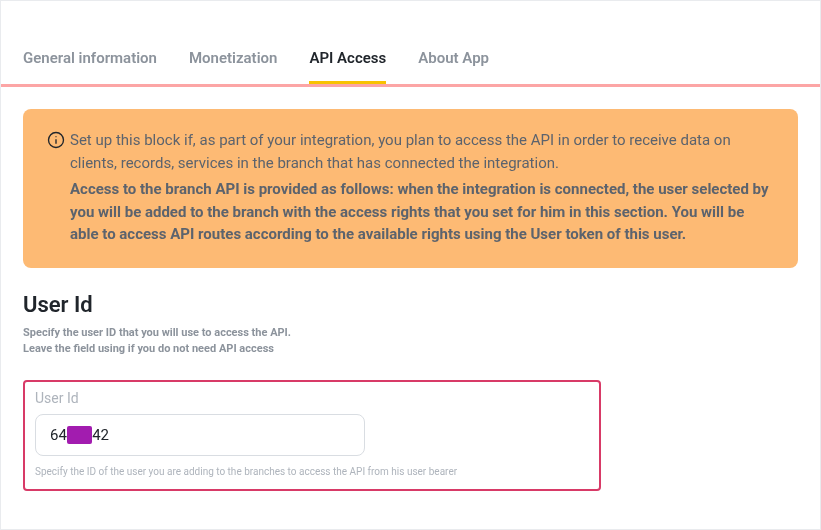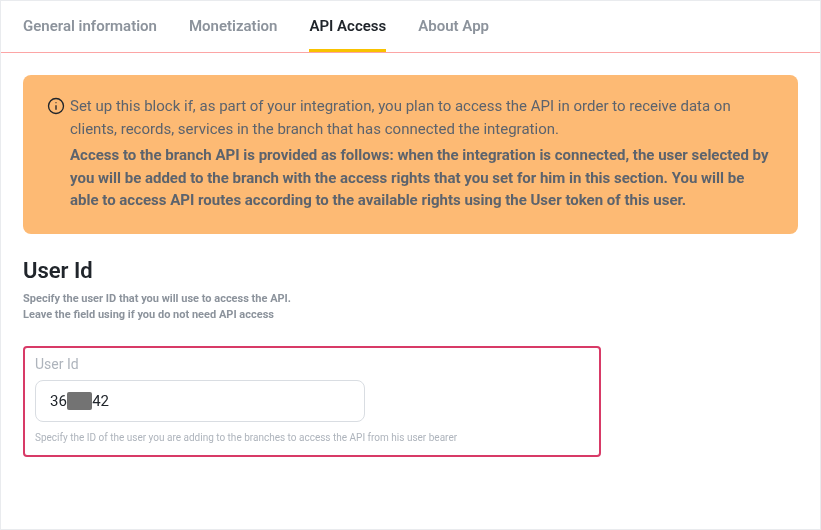--- a/index.html
+++ b/index.html
@@ -14,21 +14,22 @@
     .container {
       border: 1px solid #e9ebee;
       width: 100%;
       height: 100%;
       padding: 0;
     }
     .tabs {
       display: flex;
       gap: 32px;
       padding: 16px 22px 0 22px;
-      border-bottom: 1px solid #fca5a5;
+      border-bottom: 3px solid #fca5a5;
+      margin-top: 32px;
     }
     .tab {
       color: #8c939c;
       font-size: 15px;
       font-weight: 600;
       padding-bottom: 14px;
       cursor: pointer;
       border-bottom: 3px solid transparent;
     }
     .tab.active {
@@ -100,21 +101,21 @@
       font-size: 15px;
       color: #20252b;
       outline: none;
     }
     .field-hint {
       color: #aeb4bc;
       font-size: 10px;
       margin-top: 10px;
     }
     .obscured {
-      background: #737373;
+      background: #a21caf;
       color: transparent;
       border-radius: 2px;
       user-select: none;
     }
   </style>
 </head>
 <body>
 
 <div class="container">
   <div class="tabs">
@@ -142,21 +143,21 @@
     <div class="section">
       <div class="section-title">User Id</div>
       <div class="section-desc">
         <span>Specify the user ID that you will use to access the API.</span><br>
         <span>Leave the field using if you do not need API access</span>
       </div>
 
       <div class="highlight-box">
         <div class="field-label">User Id</div>
         <div class="text-input" style="display:flex;align-items:center;">
-          <span>36</span>
+          <span>64</span>
             <span class="obscured">000</span>
             <span>42</span>
         </div>
         <div class="field-hint">Specify the ID of the user you are adding to the branches to access the API from his user bearer</div>
       </div>
     </div>
   </div>
 </div>
 
 </body></html>

